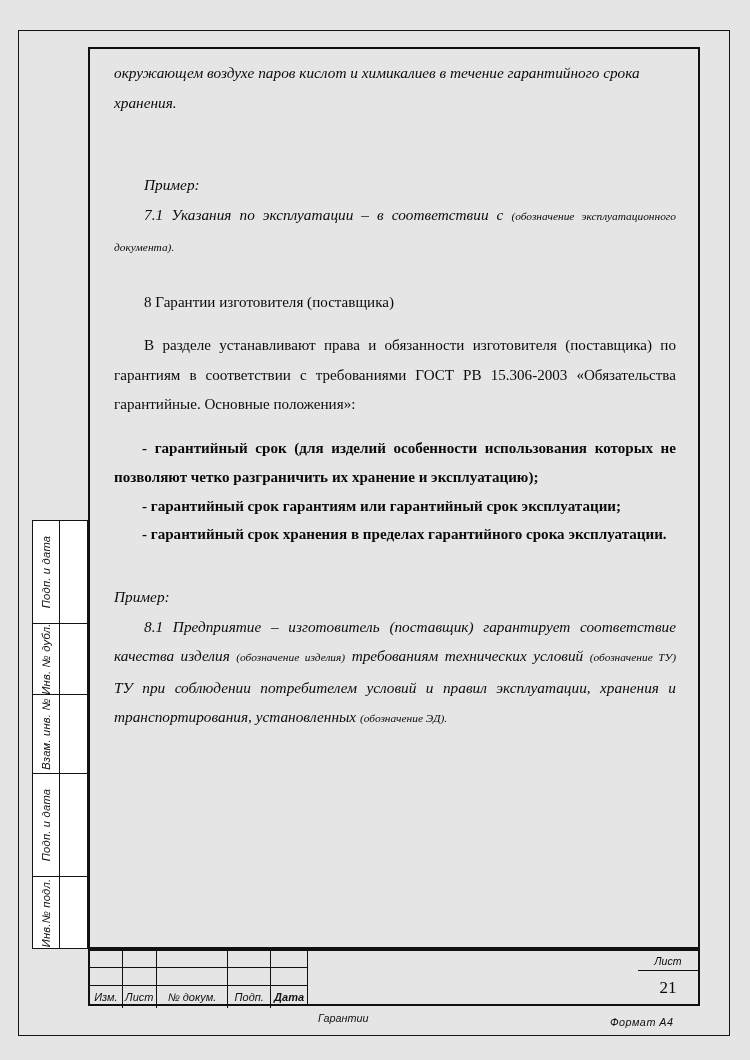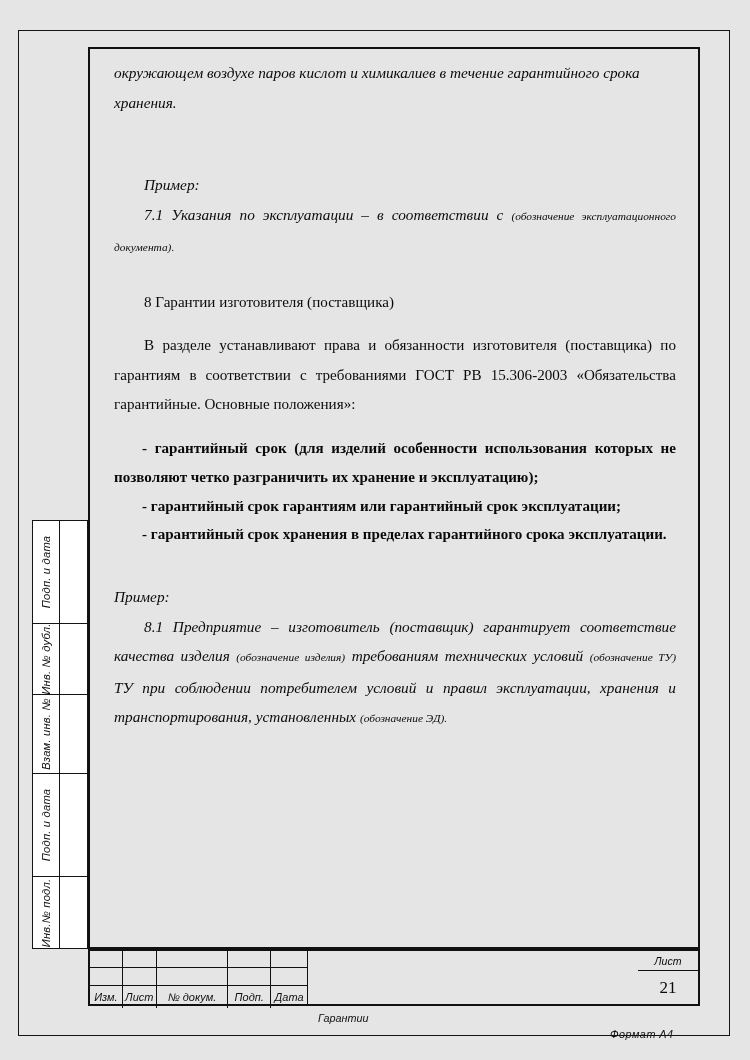--- a/index.html
+++ b/index.html
@@ -171,21 +171,21 @@
     justify-content: center;
     font-family: "Liberation Sans", "DejaVu Sans", sans-serif;
     font-style: italic;
     font-size: 11px;
     color: #101010;
   }
   .sc.c1 { width: 33px; }
   .sc.c2 { width: 34px; }
   .sc.c3 { width: 72px; }
   .sc.c4 { width: 43px; }
-  .sc.c5 { width: 36px; border-right: none; }
+  .sc.c5 { width: 36px; border-right: none; font-weight: bold; }
 
   .stamp-mid {
     position: absolute;
     left: 218px; top: 0;
     width: 330px; height: 100%;
     box-sizing: border-box;
     border-right: 1.8px solid #111;
     display: flex;
     align-items: center;
     justify-content: center;
@@ -223,21 +223,21 @@
     font-style: italic;
     font-size: 10.8px;
     color: #101010;
   }
   .footer .f-copy {
     position: absolute;
     left: 300px; top: 0;
   }
   .footer .f-fmt {
     position: absolute;
-    left: 592px; top: 16px;
+    left: 592px; top: 4px;
     letter-spacing: 0.5px;
   }
 </style>
 </head>
 <body>
 
 <div id="page">
 
   <div class="page-border"></div>
   <div class="content-frame"></div>

